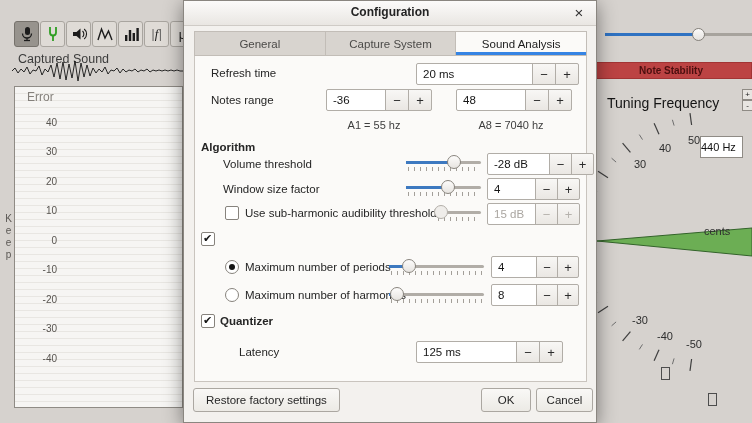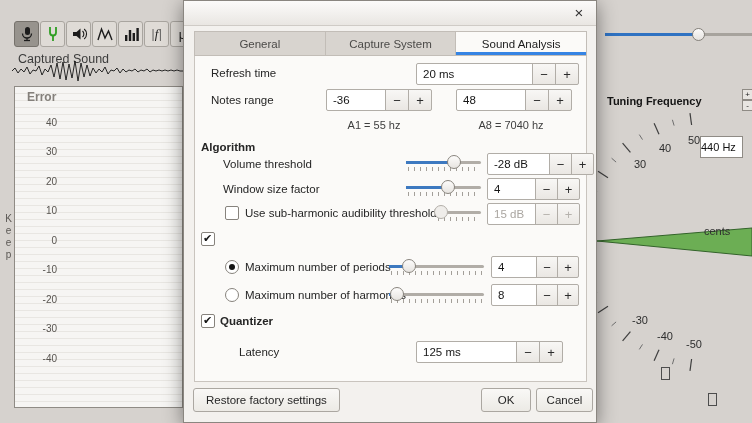--- a/index.html
+++ b/index.html
@@ -17,29 +17,29 @@
 
   .topslider{position:absolute;left:605px;top:27px;width:147px;height:14px;}
   .topslider .tr{position:absolute;left:0;right:0;top:6px;height:3px;background:#a7a39d;}
   .topslider .fl{position:absolute;left:0;top:6px;width:93px;height:3px;background:#2f72c2;}
   .topslider .hd{position:absolute;left:87px;top:1px;width:13px;height:13px;border-radius:50%;
                  background:linear-gradient(#fcfbfa,#e5e2de);border:1px solid #84807a;box-sizing:border-box;}
 
   .cap-label{position:absolute;left:18px;top:52px;font-size:12.5px;color:#3c3c3c;}
   .epanel{position:absolute;left:14px;top:86px;width:169px;height:322px;border:1px solid #8f8b85;
           background:repeating-linear-gradient(180deg,#f6f5f3 0 6px,#e8e6e2 6px 7px);box-sizing:border-box;}
-  .epanel .title{position:absolute;left:12px;top:3px;font-size:12px;color:#84807b;font-weight:bold;}
+  .epanel .title{position:absolute;left:12px;top:3px;font-size:12px;color:#84807b;}
   .axis{position:absolute;left:14px;width:28px;text-align:right;font-size:10px;color:#57544f;}
   .keep{position:absolute;left:3px;top:213px;writing-mode:vertical-rl;text-orientation:upright;
         font-size:10px;color:#5a5753;letter-spacing:1px;}
 
   .stability{position:absolute;left:590px;top:62px;width:162px;height:17px;background:#bc4343;
              border:1px solid #a23434;display:flex;align-items:center;justify-content:center;
              font-size:10px;font-weight:bold;color:#4c0f0f;box-sizing:border-box;}
-  .tf-label{position:absolute;left:607px;top:95px;font-size:11px;font-weight:bold;color:#141414;white-space:nowrap;}
+  .tf-label{position:absolute;left:607px;top:95px;font-size:14px;font-weight:normal;color:#141414;white-space:nowrap;}
   .tf-box{position:absolute;left:700px;top:89px;width:43px;height:22px;background:#fff;border:1px solid #8f8b85;
           box-sizing:border-box;font-size:11px;display:flex;align-items:center;color:#111;margin-top:47px;}
   .tf-steps{position:absolute;left:742px;top:89px;width:11px;height:22px;}
   .tf-steps div{width:11px;height:11px;border:1px solid #8f8b85;background:#e8e5e1;box-sizing:border-box;
                 font-size:8px;line-height:8px;display:flex;align-items:center;justify-content:center;color:#222;}
   .tofu{position:absolute;width:7px;height:11px;border:1px solid #4d4d4d;background:transparent;}
 
   
   .dialog{position:absolute;left:183px;top:0;width:414px;height:423px;background:#f3f1ee;
           border:1px solid #8a8680;box-shadow:0 4px 18px rgba(0,0,0,.45);box-sizing:border-box;z-index:10;
@@ -156,20 +156,23 @@
     <span class="axis" style="top:89px">20</span>
     <span class="axis" style="top:118px">10</span>
     <span class="axis" style="top:148px">0</span>
     <span class="axis" style="top:177px">-10</span>
     <span class="axis" style="top:207px">-20</span>
     <span class="axis" style="top:236px">-30</span>
     <span class="axis" style="top:266px">-40</span>
   </div>
   <div class="keep">Keep</div>
 
+  <div class="stability">
+    <span>Note Stability</span>
+  </div>
 
   <div class="tf-label">Tuning Frequency</div>
   <div class="tf-box">440 Hz</div>
   <div class="tf-steps">
     <div>+</div>
     <div>-</div>
   </div>
 
   <svg class="abs" style="left:560px;top:105px;" width="192" height="300" viewBox="0 0 192 300">
     <g stroke="#3f3f3f" stroke-width="1.2">
@@ -207,20 +210,21 @@
     </g>
     <polygon points="37,136 192,123 192,151" fill="#6cae54" stroke="#33632a" stroke-width="1"></polygon>
     <text x="144" y="130" font-size="11" fill="#2e2e2e" text-anchor="start">cents</text>
   </svg>
 
   <div class="tofu" style="left:661px;top:367px;"></div>
   <div class="tofu" style="left:708px;top:393px;"></div>
 
   <div class="dialog">
     <div class="titlebar">
+      <div class="t">Configuration</div>
       <div class="close">×</div>
     </div>
 
     <div class="tabbar">
       <div class="tab">General</div>
       <div class="tab">Capture System</div>
       <div class="tab sel">Sound Analysis</div>
     </div>
 
     <div class="content"></div>

